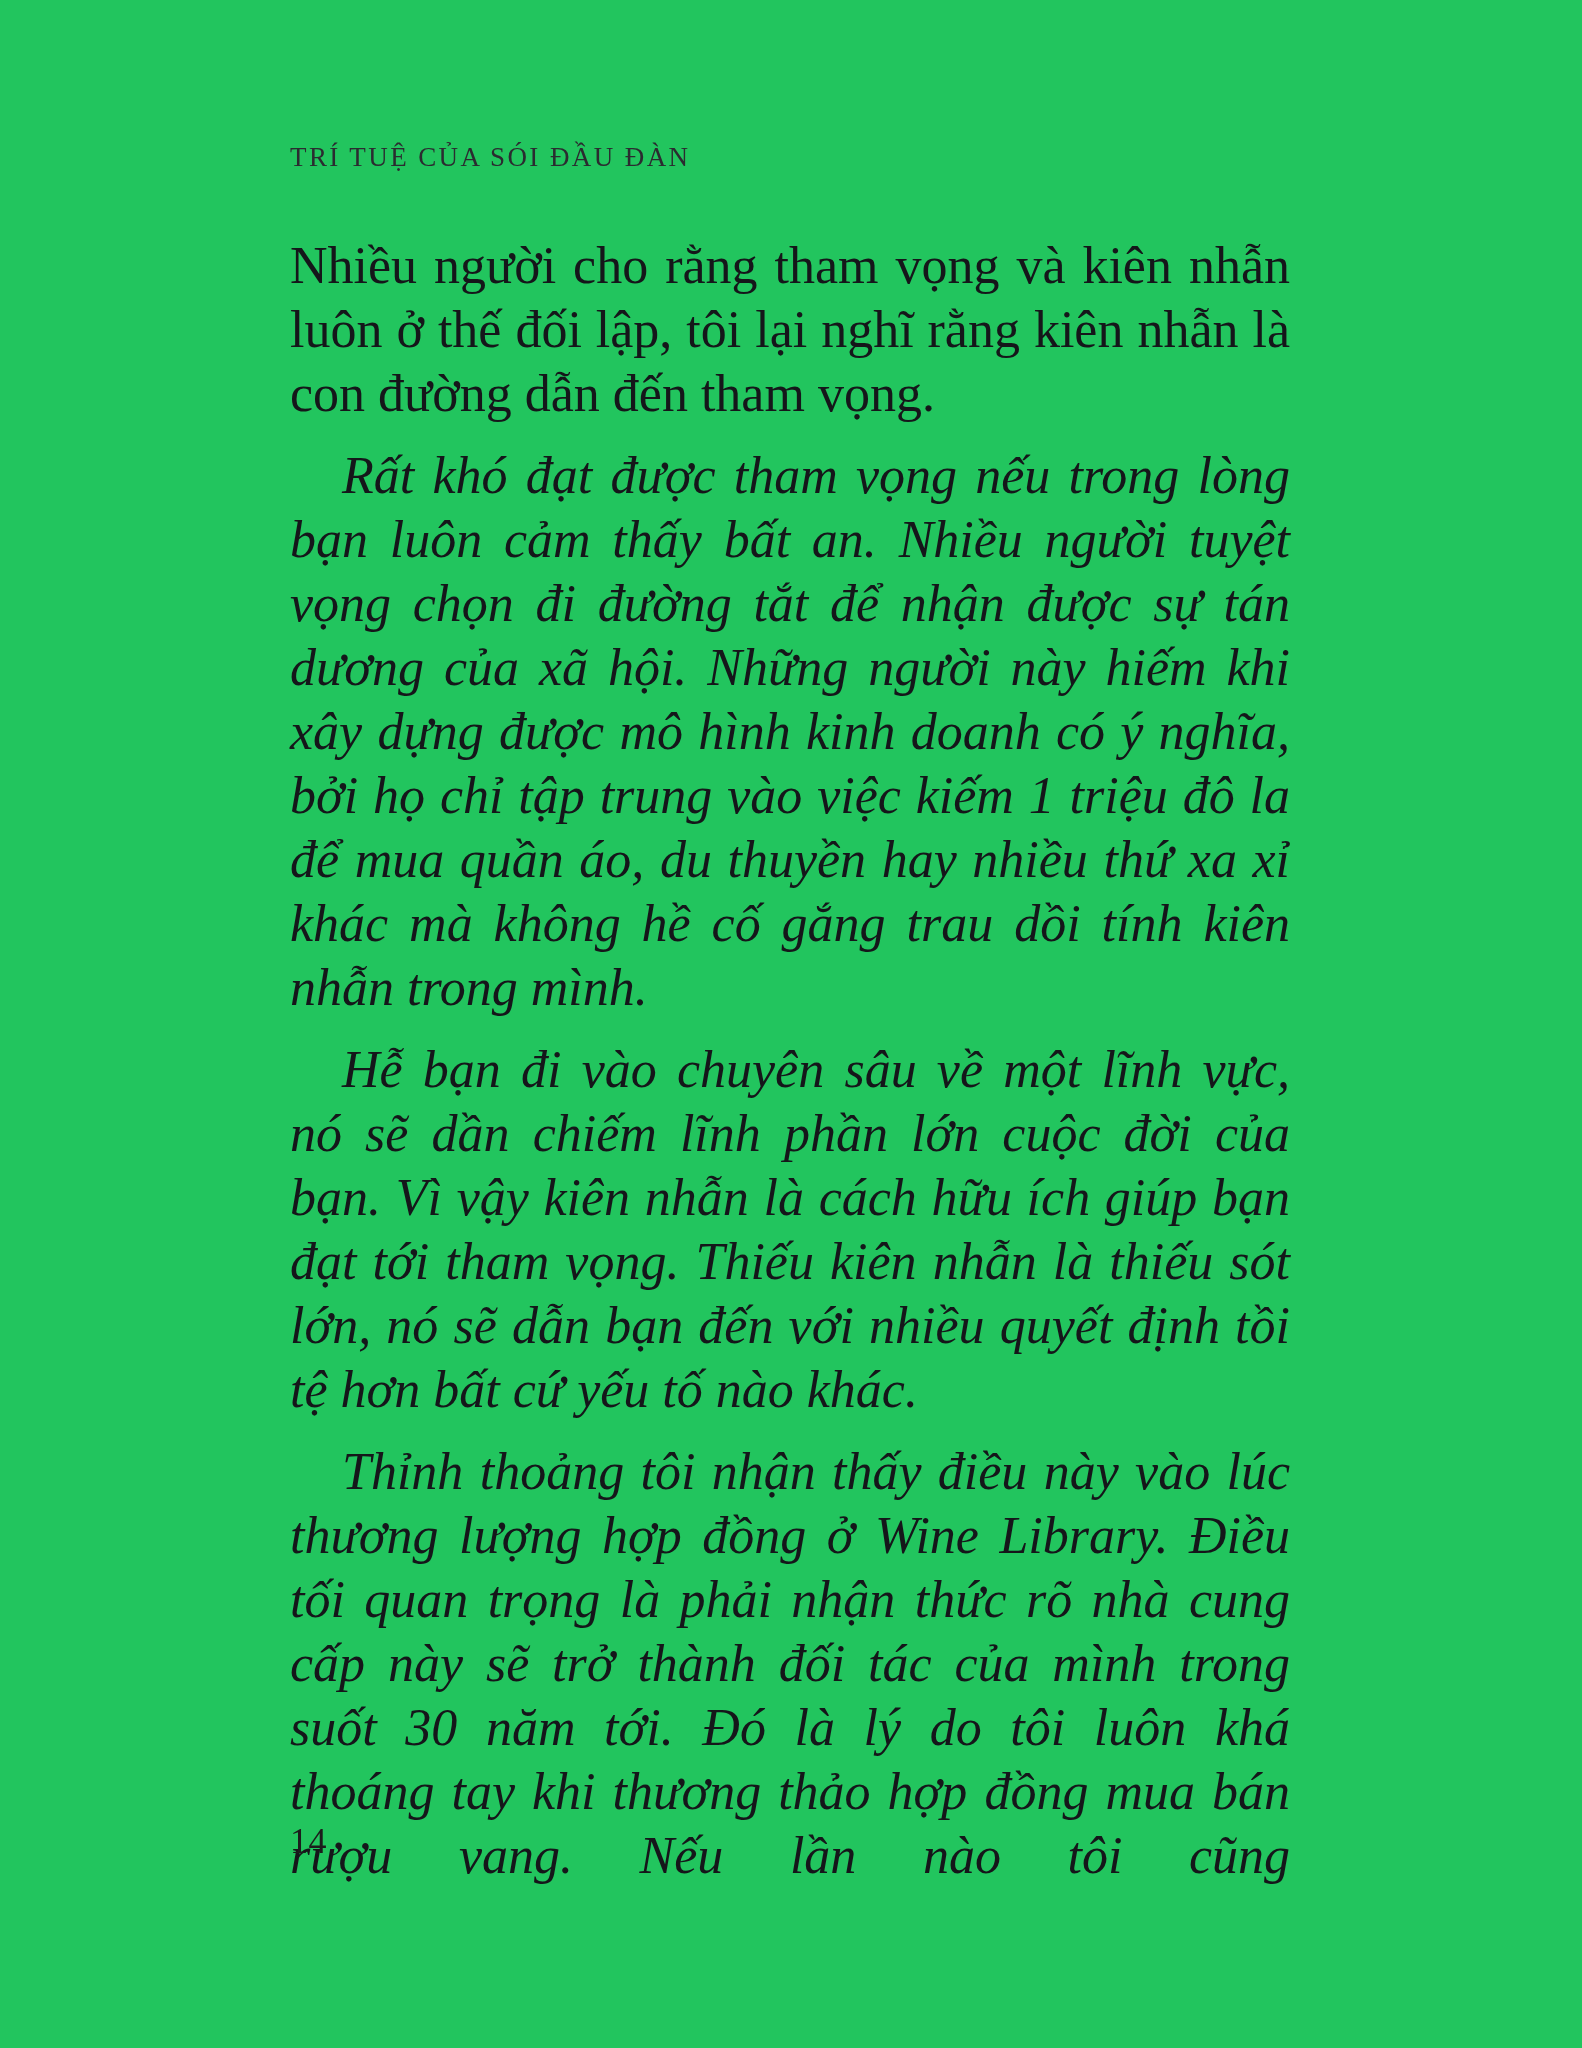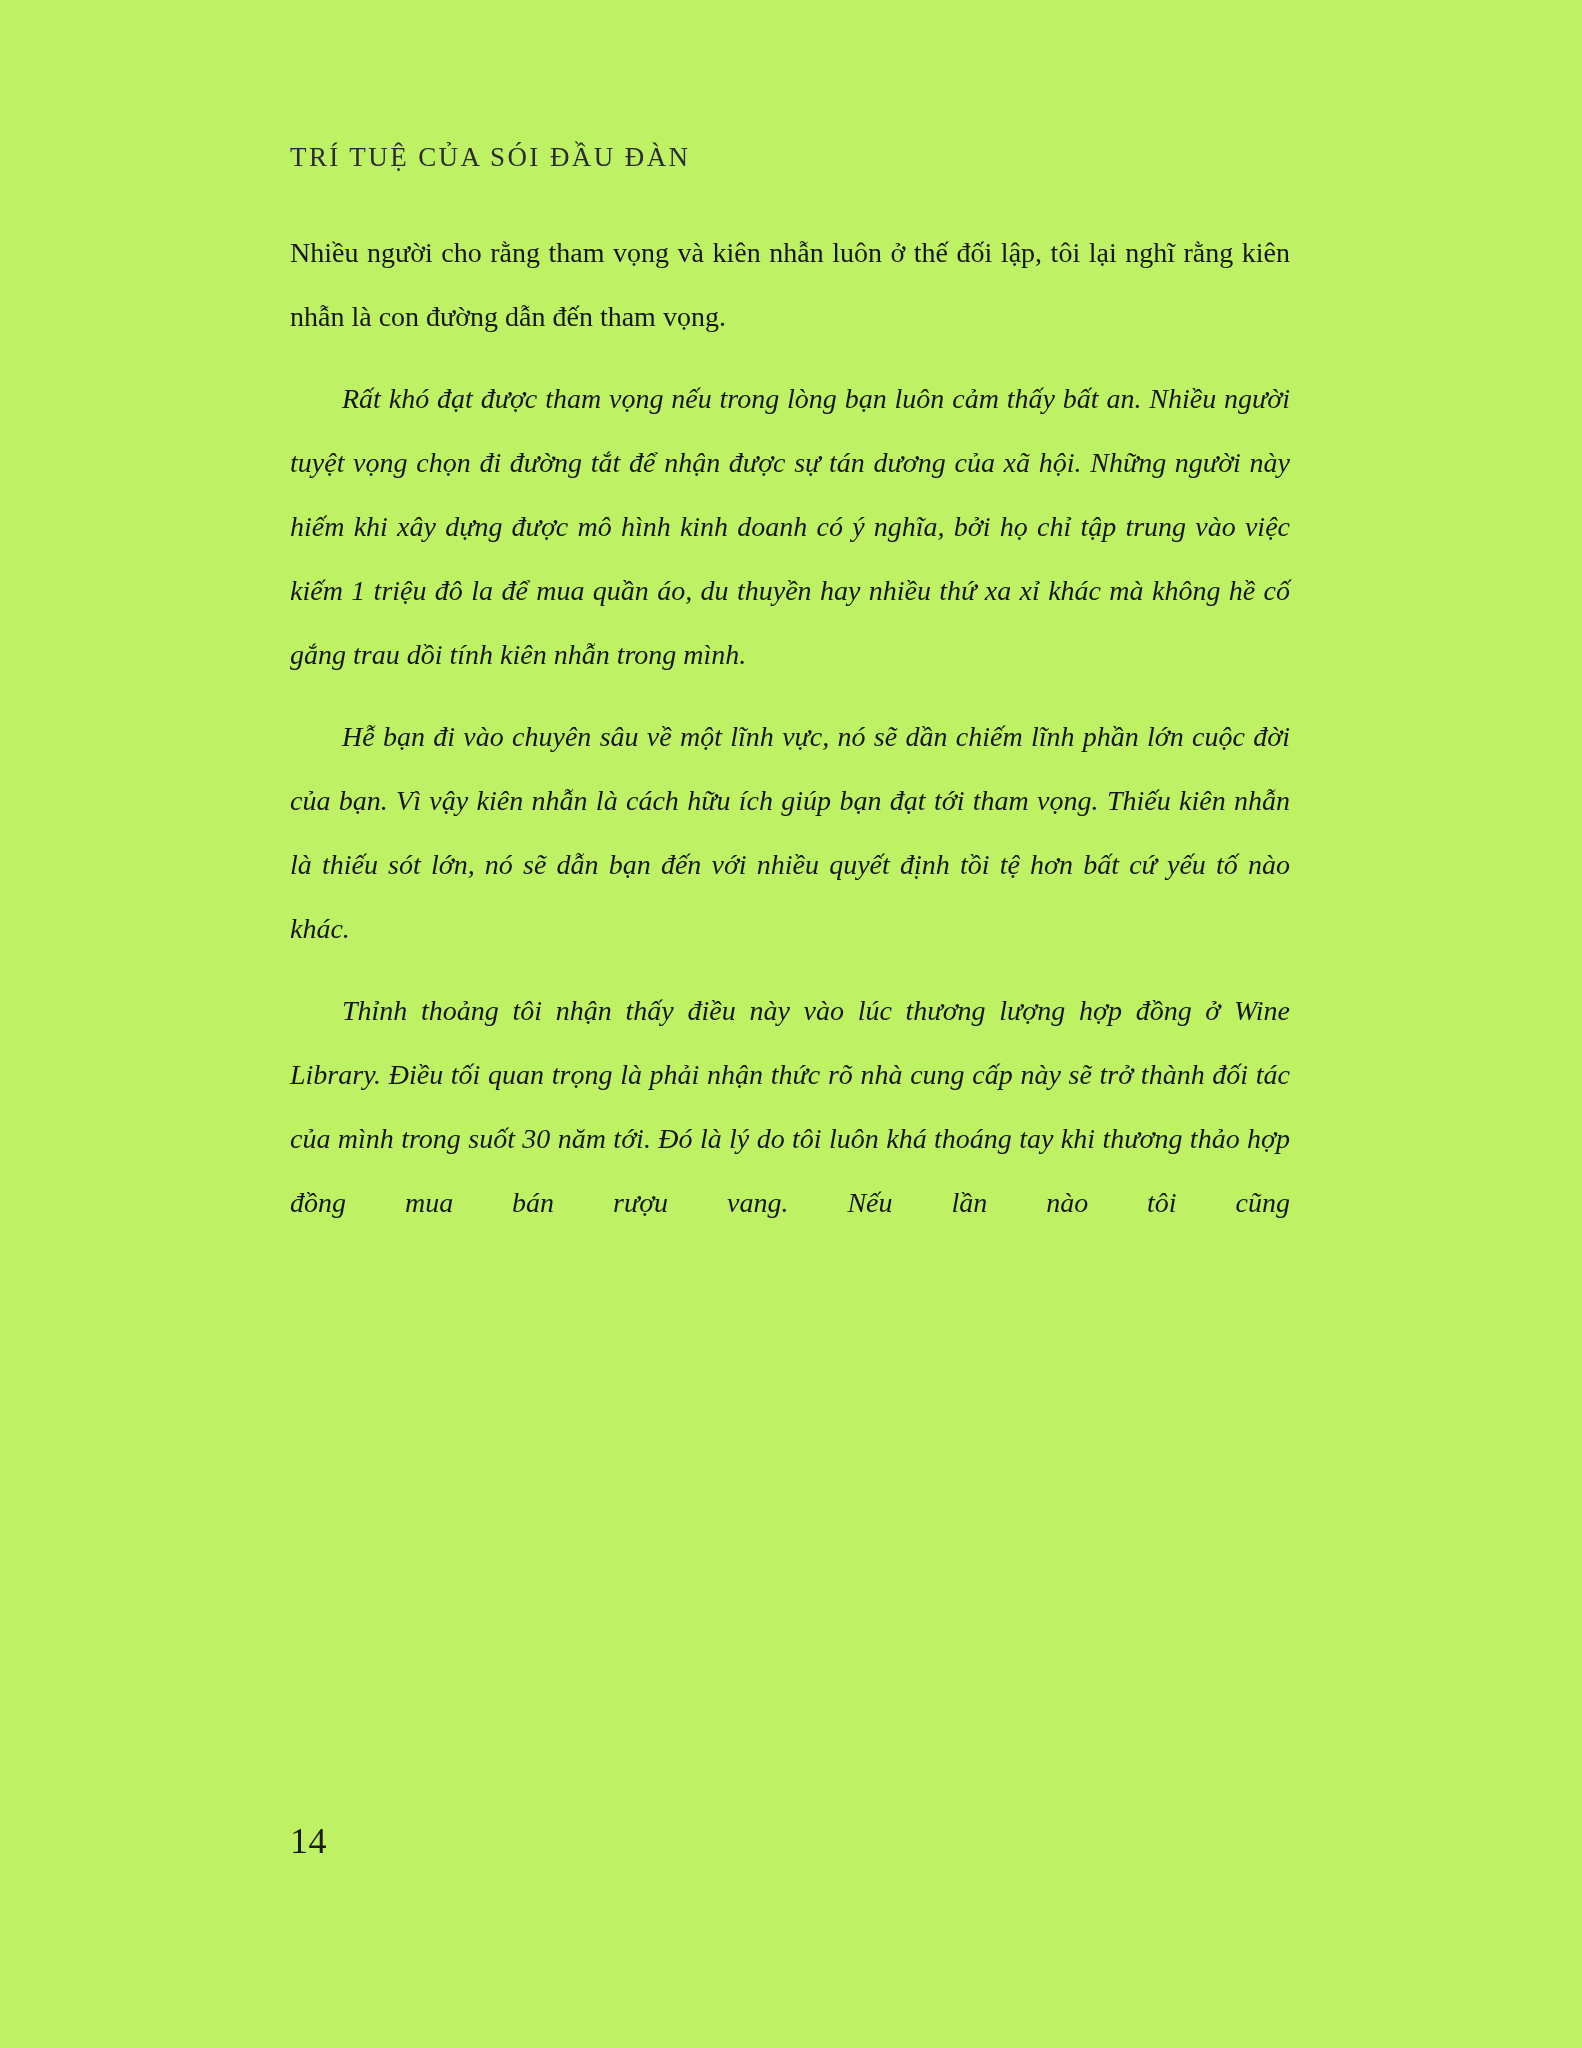--- a/index.html
+++ b/index.html
@@ -5,21 +5,21 @@
   html, body {
     margin: 0;
     padding: 0;
     background: #ffffff;
   }
 
   .page {
     position: relative;
     width: 1582px;
     height: 2048px;
-    background: #bef264;
+    background: #22c55e;
     margin: 0 auto;
     overflow: hidden;
     font-family: "Liberation Serif", "DejaVu Serif", serif;
     color: #1c1c1c;
     box-sizing: border-box;
   }
 
   .content-frame {
     position: absolute;
     left: 290px;
@@ -38,23 +38,23 @@
     color: #2b2b30;
     white-space: nowrap;
     font-weight: 400;
     font-family: "Liberation Serif", "DejaVu Serif", serif;
   }
 
   
   .body-text {
     position: absolute;
     left: 0;
-    top: 221px;
+    top: 234px;
     width: 1000px;
-    font-size: 28px;
+    font-size: 52px;
     line-height: 64px;
     text-align: justify;
     color: #15161a;
   }
 
   .body-text p {
     margin: 0 0 18px 0;
     text-indent: 0;
   }
 

